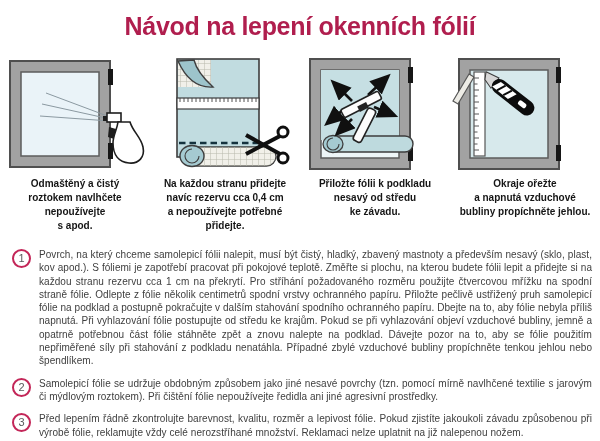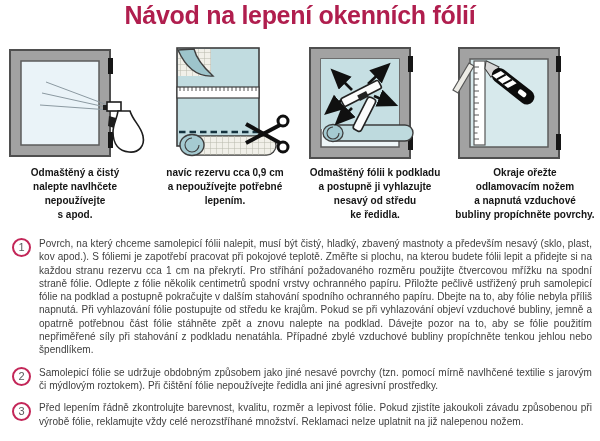--- a/index.html
+++ b/index.html
@@ -6,20 +6,21 @@
   .page {
     position: relative;
     width: 600px;
     height: 441px;
     background: #ffffff;
     overflow: hidden;
     font-family: "Liberation Sans", sans-serif;
   }
   .title {
     margin: 0;
+    padding-top: 11px;
     text-align: center;
     font-size: 25px;
     line-height: 30px;
     font-weight: bold;
     letter-spacing: -0.3px;
     color: #b01e4e;
   }
   .steps {
     display: flex;
     margin-top: 16px;
@@ -90,21 +91,21 @@
         </g>
         <g>
           <path d="M103,59 h5 v5 h-5 z" fill="#1d1d1d"></path>
           <rect x="107" y="56" width="14" height="9" fill="#ffffff" stroke="#1d1d1d" stroke-width="1.6"></rect>
           <path d="M109,70 l7,2 -2,10 -6,-2 z" fill="#1d1d1d"></path>
           <path d="M118,65 c-1,8 -5,13 -5,21 c0,12 6,19 16,20 c10,1 16,-6 14,-16 c-2,-10 -10,-15 -13,-25 z" fill="#ffffff" stroke="#1d1d1d" stroke-width="1.6"></path>
         </g>
       </svg>
       <div class="caption">
         <div>Odmaštěný a čistý</div>
-        <div>nalepte navlhčete</div>
+        <div>roztokem navlhčete</div>
         <div>nepoužívejte</div>
         <div>s apod.</div>
       </div>
     </div>
 
     <div class="step">
       <svg class="illus" viewBox="0 0 150 114">
         <defs>
           <pattern id="gp2" width="6" height="6" patternUnits="userSpaceOnUse">
             <path d="M6,0 H0 V6" fill="none" stroke="#b8b8ab" stroke-width="1"></path>
@@ -129,23 +130,24 @@
         </g>
         <g stroke="#0f0f0f">
           <line x1="130" y1="79" x2="96" y2="97" stroke-width="4"></line>
           <line x1="130" y1="97" x2="96" y2="78" stroke-width="4"></line>
           <circle cx="133" cy="75" r="5" fill="none" stroke-width="3"></circle>
           <circle cx="133" cy="101" r="5" fill="none" stroke-width="3"></circle>
           <circle cx="114" cy="88" r="1.6" fill="#0f0f0f" stroke="none"></circle>
         </g>
       </svg>
       <div class="caption">
-        <div>navíc rezervu cca 0,9 cm</div>
+        <div>Na každou stranu přidejte</div>
+        <div>navíc rezervu cca 0,4 cm</div>
         <div>a nepoužívejte potřebné</div>
-        <div>lepením.</div>
+        <div>přidejte.</div>
       </div>
     </div>
 
     <div class="step">
       <svg class="illus" viewBox="0 0 150 114">
         <defs>
           <marker id="ah3" markerWidth="9" markerHeight="9" refX="5" refY="3.5" orient="auto">
             <path d="M0,0 L8,3.5 L0,7 Z" fill="#101010"></path>
           </marker>
         </defs>
@@ -168,24 +170,23 @@
           <line x1="44" y1="52" x2="30" y2="64" marker-end="url(#ah3)"></line>
           <line x1="52" y1="62" x2="40" y2="74" marker-end="url(#ah3)"></line>
         </g>
         <g>
           <rect x="40" y="43" width="42" height="9" rx="2" fill="#fcfcfc" stroke="#222222" stroke-width="1.6" transform="rotate(-27 61 47)"></rect>
           <rect x="58" y="47" width="10" height="6" fill="#222222" transform="rotate(-27 63 50)"></rect>
           <rect x="60" y="50" width="9" height="36" rx="3" fill="#fcfcfc" stroke="#222222" stroke-width="1.6" transform="rotate(27 64 68)"></rect>
         </g>
       </svg>
       <div class="caption">
-        <div>Odmaštěný fólii k podkladu</div>
-        <div>a postupně ji vyhlazujte</div>
+        <div>Přiložte fólii k podkladu</div>
         <div>nesavý od středu</div>
-        <div>ke ředidla.</div>
+        <div>ke závadu.</div>
       </div>
     </div>
 
     <div class="step">
       <svg class="illus" viewBox="0 0 150 114">
         <g>
           <rect x="9" y="2" width="100" height="110" fill="#a2a2a2" stroke="#4f4f4f" stroke-width="2"></rect>
           <rect x="20" y="13" width="78" height="88" fill="#d7e9ec" stroke="#5c5c5c" stroke-width="1.5"></rect>
           <rect x="106" y="10" width="5" height="16" fill="#161616"></rect>
           <rect x="106" y="88" width="5" height="16" fill="#161616"></rect>
@@ -199,23 +200,22 @@
           <polygon points="26,36 40,33 40,46 30,43" fill="#d6d6d6" stroke="#3c3c3c" stroke-width="1"></polygon>
           <rect x="38" y="32" width="50" height="15" rx="7.5" fill="#0c0c0c"></rect>
           <polygon points="44,35 64,35 60,44 40,44" fill="#ffffff"></polygon>
           <line x1="50" y1="35" x2="46" y2="44" stroke="#0c0c0c" stroke-width="2"></line>
           <line x1="58" y1="35" x2="54" y2="44" stroke="#0c0c0c" stroke-width="2"></line>
           <rect x="70" y="37" width="9" height="5" rx="2" fill="#ffffff"></rect>
         </g>
       </svg>
       <div class="caption">
         <div>Okraje ořežte</div>
-        <div>odlamovacím nožem</div>
         <div>a napnutá vzduchové</div>
-        <div>bubliny propíchněte povrchy.</div>
+        <div>bubliny propíchněte jehlou.</div>
       </div>
     </div>
 
   </div>
 
   <div class="notes">
     <div class="note">
       <div class="note-num">1</div>
       <div class="note-text">Povrch, na který chceme samolepicí fólii nalepit, musí být čistý, hladký, zbavený mastnoty a především nesavý (sklo, plast, kov apod.). S fóliemi je zapotřebí pracovat při pokojové teplotě. Změřte si plochu, na kterou budete fólii lepit a přidejte si na každou stranu rezervu cca 1 cm na překrytí. Pro stříhání požadovaného rozměru použijte čtvercovou mřížku na spodní straně fólie. Odlepte z fólie několik centimetrů spodní vrstvy ochranného papíru. Přiložte pečlivě ustřižený pruh samolepicí fólie na podklad a postupně pokračujte v dalším stahování spodního ochranného papíru. Dbejte na to, aby fólie nebyla příliš napnutá. Při vyhlazování fólie postupujte od středu ke krajům. Pokud se při vyhlazování objeví vzduchové bubliny, jemně a opatrně potřebnou část fólie stáhněte zpět a znovu nalepte na podklad. Dávejte pozor na to, aby se fólie použitím nepřiměřené síly při stahování z podkladu nenatáhla. Případné zbylé vzduchové bubliny propíchněte tenkou jehlou nebo špendlíkem.</div>
     </div>

